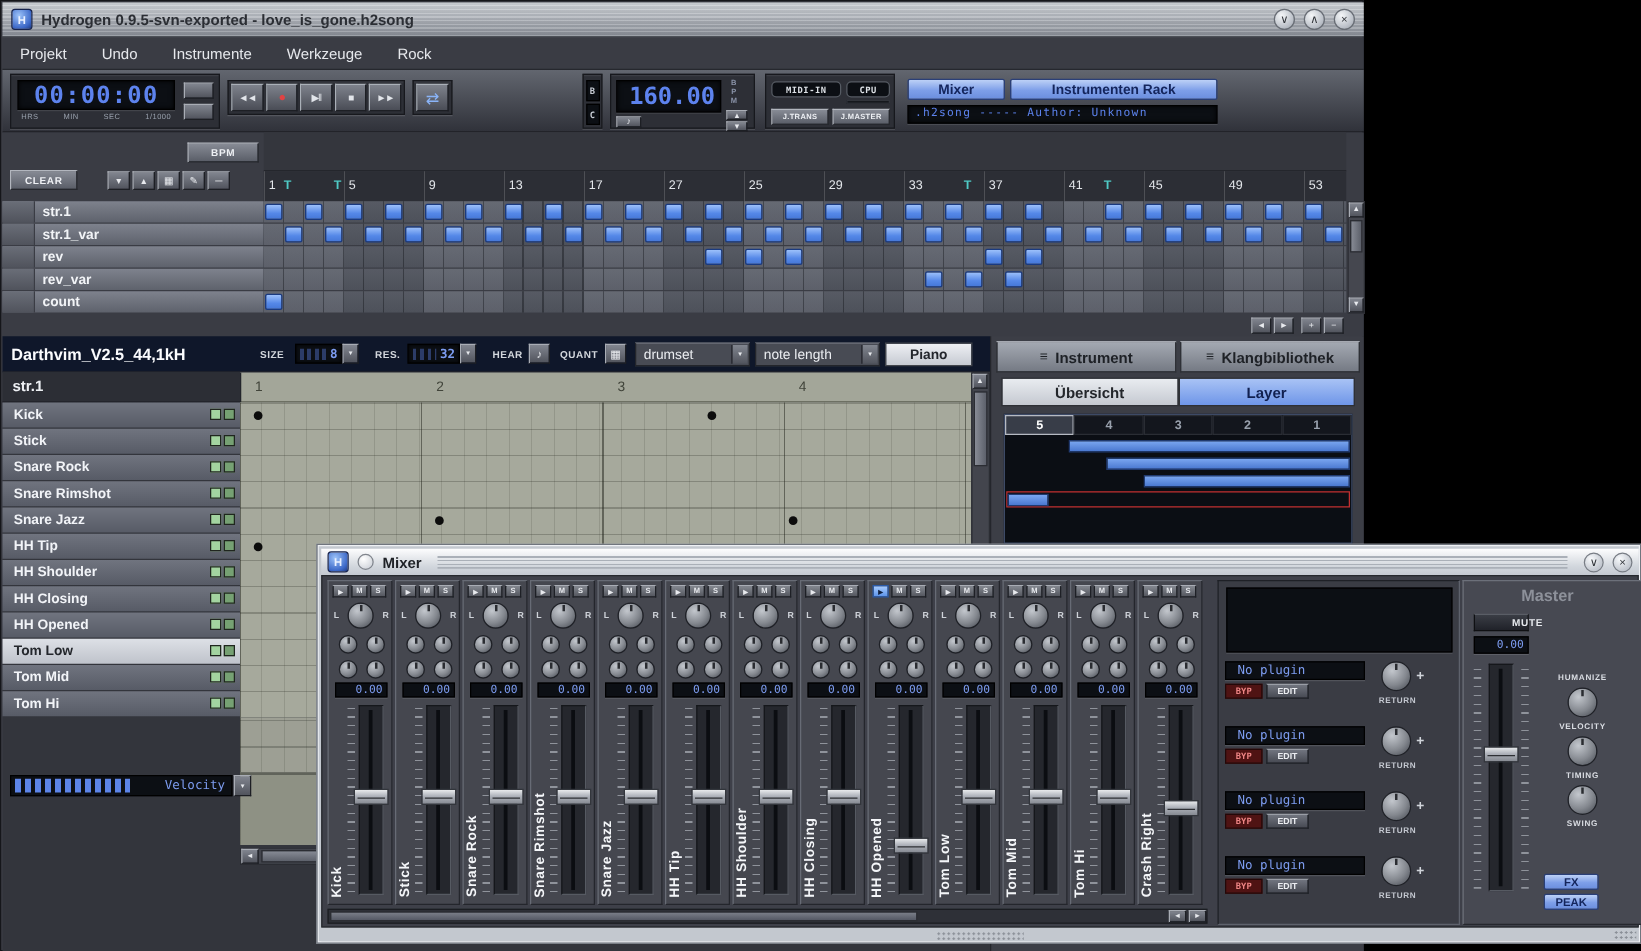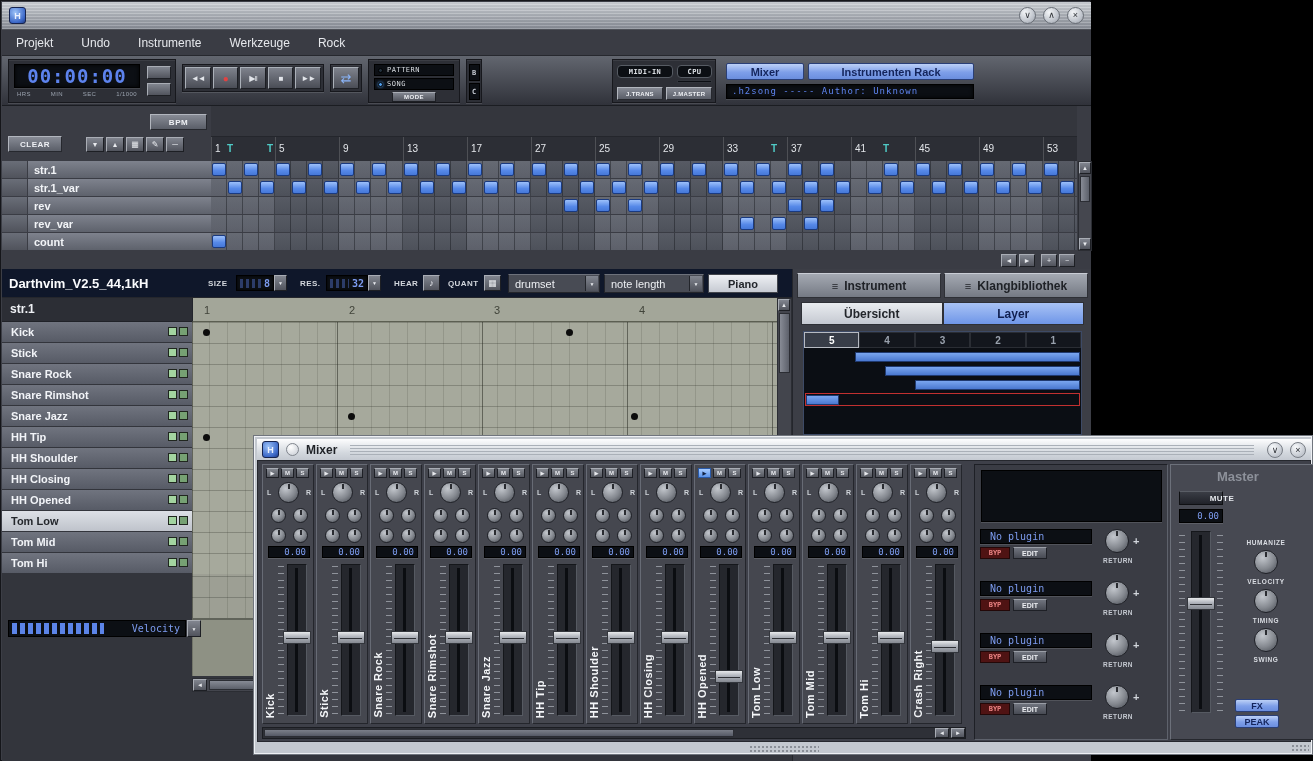--- a/index.html
+++ b/index.html
@@ -305,20 +305,21 @@
 </head>
 <body>
 
 <div id="stage">
   <div id="main-window">
 
     <div id="main-titlebar">
       <div class="app-icon">
           <span>H</span>
         </div>
+      <span id="main-title">Hydrogen 0.9.5-svn-exported - love_is_gone.h2song</span>
       <div class="tb-spacer"></div>
       <div class="win-btn">∨</div>
       <div class="win-btn">∧</div>
       <div class="win-btn">×</div>
     </div>
 
     <div id="menu-bar">
         <div class="menu-item">Projekt</div>
         <div class="menu-item">Undo</div>
         <div class="menu-item">Instrumente</div>
@@ -341,34 +342,34 @@
       <div class="tb-panel" id="transport-panel">
         <div class="tbtn">◄◄</div>
         <div class="tbtn rec">●</div>
         <div class="tbtn">▶‖</div>
         <div class="tbtn">■</div>
         <div class="tbtn">►►</div>
       </div>
       <div class="tb-panel" id="loop-panel">
         <div class="tbtn loop">⇄</div>
       </div>
-      <div class="tb-panel" id="mode-panel">
-        <div class="mode-row" id="mode-pattern">
-          <span class="mode-dot"></span>
-          <span class="mode-text">PATTERN</span>
-        </div>
-        <div class="mode-row" id="mode-song">
-          <span class="mode-dot lit"></span>
-          <span class="mode-text">SONG</span>
-        </div>
-        <div class="mode-btn">MODE</div>
-      </div>
       <div class="tb-panel" id="bc-panel">
         <div class="bc-letter">B</div>
         <div class="bc-letter">C</div>
+      </div>
+      <div class="tb-panel" id="bpm-panel">
+        <div class="lcd" id="bpm-lcd">160.00</div>
+        <div id="bpm-vert">
+            <div class="bpm-letter">B</div>
+            <div class="bpm-letter">P</div>
+            <div class="bpm-letter">M</div>
+          </div>
+        <div class="mini-btn" id="metronome-btn">♪</div>
+        <div class="mini-btn" id="bpm-up">▴</div>
+        <div class="mini-btn" id="bpm-down">▾</div>
       </div>
       <div class="tb-panel" id="midi-panel">
         <div class="pill" id="midi-in">MIDI-IN</div>
         <div class="pill" id="cpu">CPU</div>
         <div id="cpu-meter"></div>
         <div class="btn3d sm" id="jtrans">J.TRANS</div>
         <div class="btn3d sm" id="jmaster">J.MASTER</div>
       </div>
       <div id="panel-btns">
         <div class="blue-btn" id="mixer-btn">Mixer</div>

